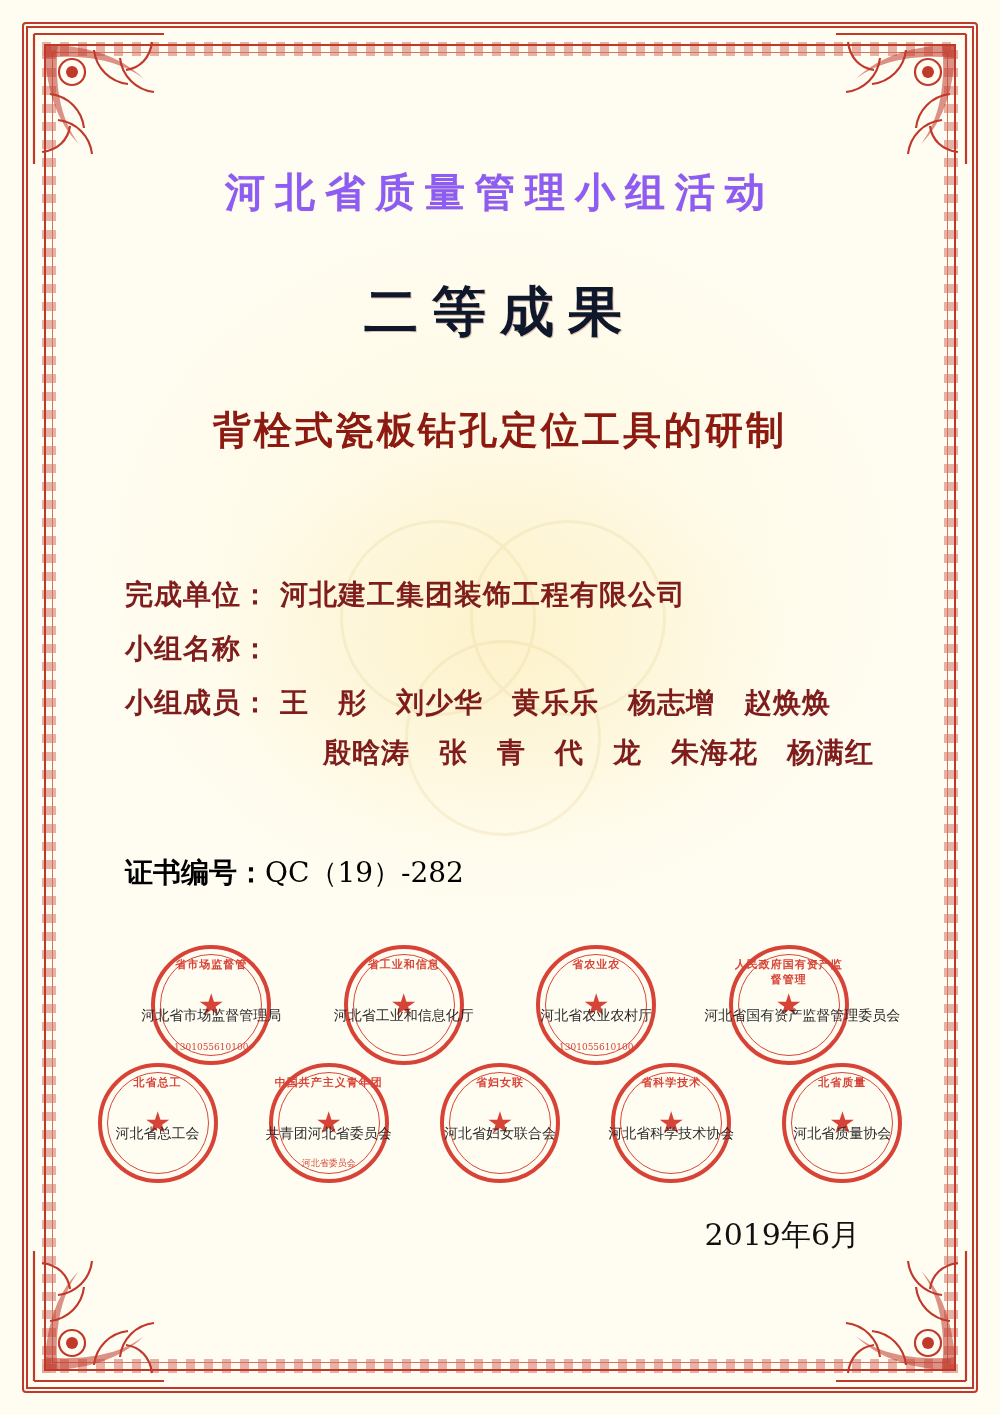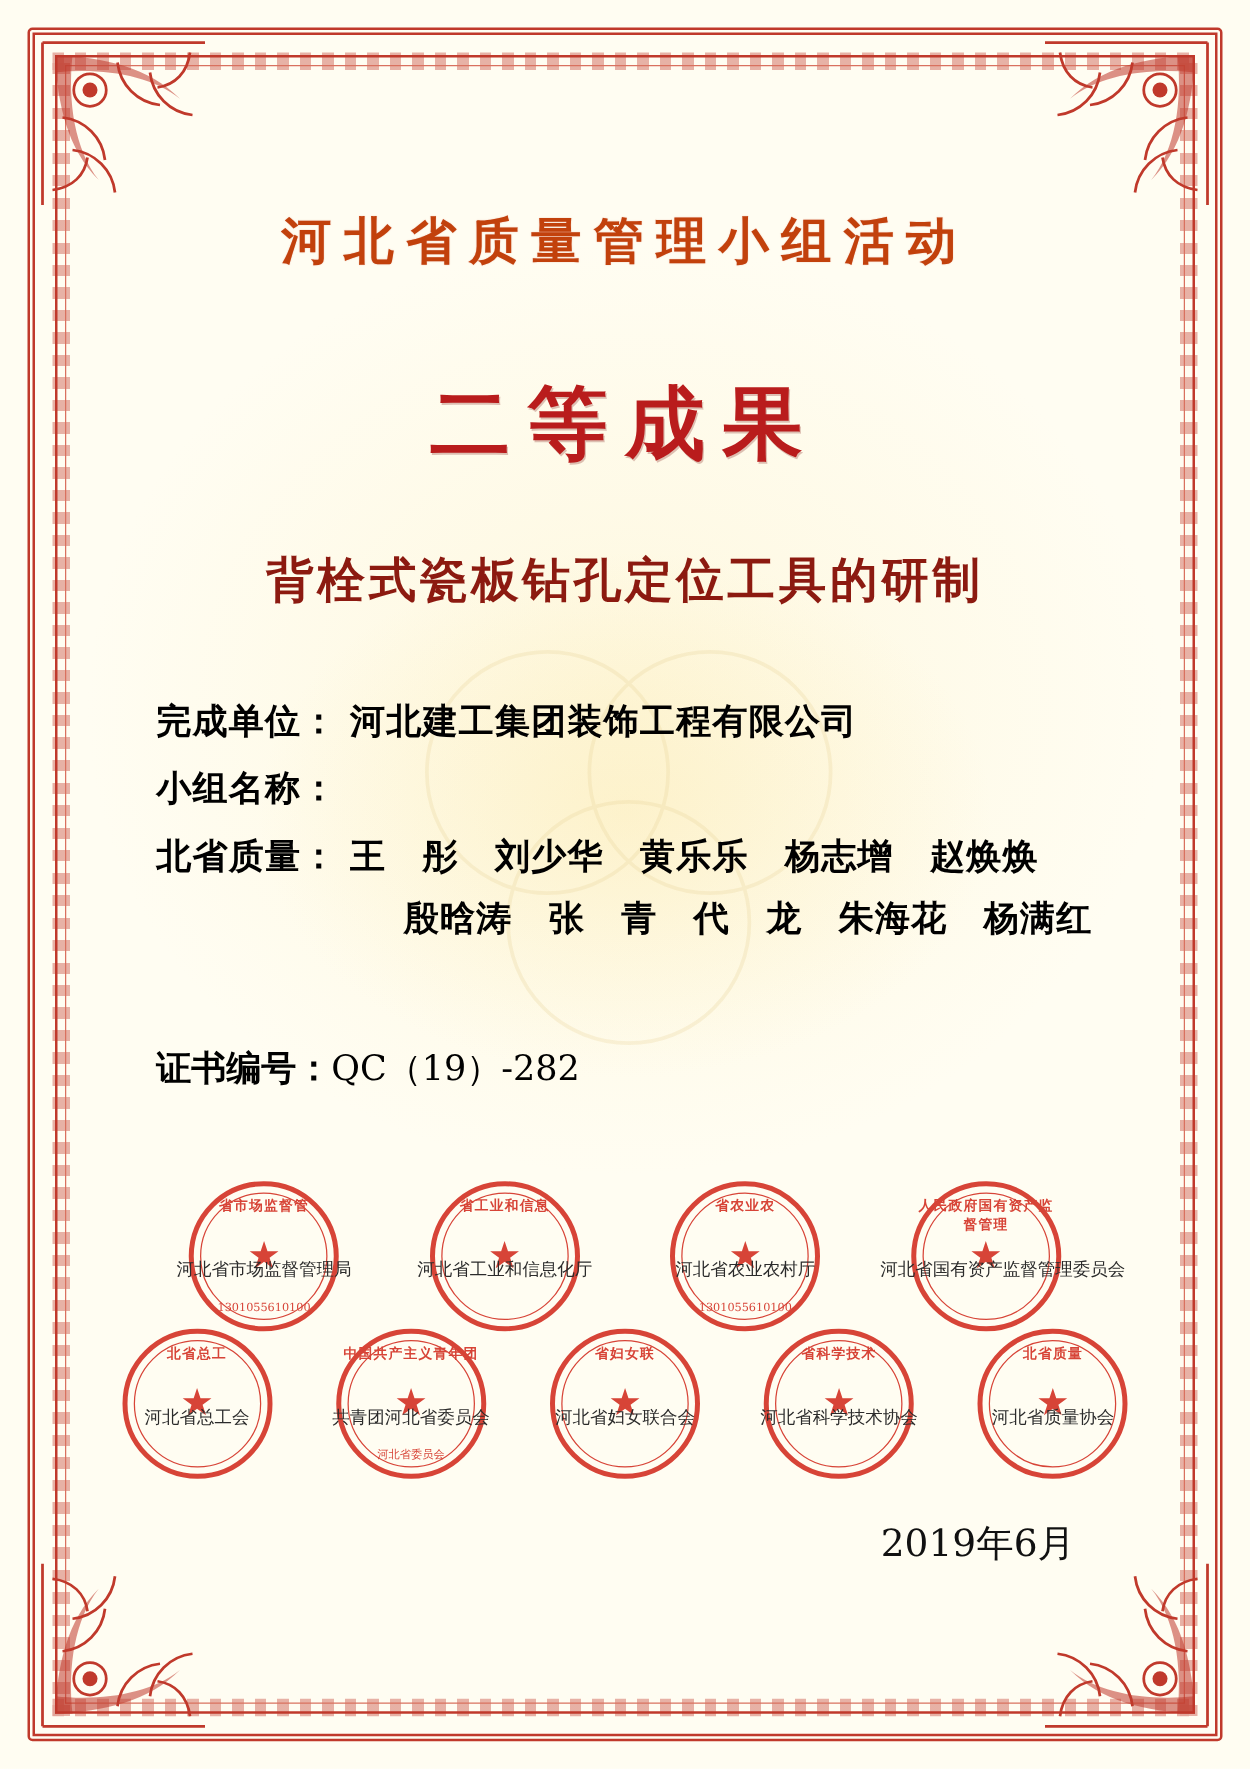--- a/index.html
+++ b/index.html
@@ -95,50 +95,50 @@
 
   
   .content {
     position: absolute;
     left: 70px; right: 70px; top: 60px;
   }
   .cert-heading {
     text-align: center;
     font-size: 40px;
     letter-spacing: 10px;
-    color: #c2410c;
+    color: #8b5cf6;
     font-weight: bold;
     font-family: "DejaVu Serif", serif;
     margin-top: 105px;
     text-shadow: 0 0 1px rgba(192,57,43,0.4);
   }
   .cert-award {
     text-align: center;
-    font-size: 64px;
+    font-size: 54px;
     letter-spacing: 14px;
-    color: #b91c1c;
-    font-weight: bold;
-    font-family: "DejaVu Serif", serif;
-    margin-top: 76px;
+    color: #0f172a;
+    font-weight: bold;
+    font-family: "DejaVu Serif", serif;
+    margin-top: 56px;
     text-shadow: 1px 1px 0 rgba(120,10,6,0.25);
   }
   .cert-project {
     text-align: center;
     font-size: 38px;
     letter-spacing: 3px;
     color: #8c1a10;
     font-weight: bold;
     font-family: "DejaVu Serif", serif;
     margin-top: 56px;
   }
 
   .fields {
-    margin-top: 68px;
+    margin-top: 120px;
     padding-left: 55px;
-    color: #000000;
+    color: #7f1d1d;
   }
   .field-row {
     display: flex;
     align-items: baseline;
     margin-bottom: 16px;
     font-size: 28px;
   }
   .field-label {
     font-weight: bold;
     font-family: "DejaVu Serif", serif;
@@ -344,21 +344,21 @@
 
     <div class="fields">
       <div class="field-row">
         <span class="field-label">完成单位：</span>
         <span class="field-value">河北建工集团装饰工程有限公司</span>
       </div>
       <div class="field-row">
         <span class="field-label">小组名称：</span>
       </div>
       <div class="field-row">
-        <span class="field-label">北省质量：</span>
+        <span class="field-label">小组成员：</span>
         <span class="field-value">王　彤　刘少华　黄乐乐　杨志增　赵焕焕</span>
       </div>
       <div class="members-second">殷晗涛　张　青　代　龙　朱海花　杨满红</div>
     </div>
 
     <div class="cert-number">
       <span>证书编号：</span><span class="value">QC（19）-282</span>
     </div>
 
   </div>

